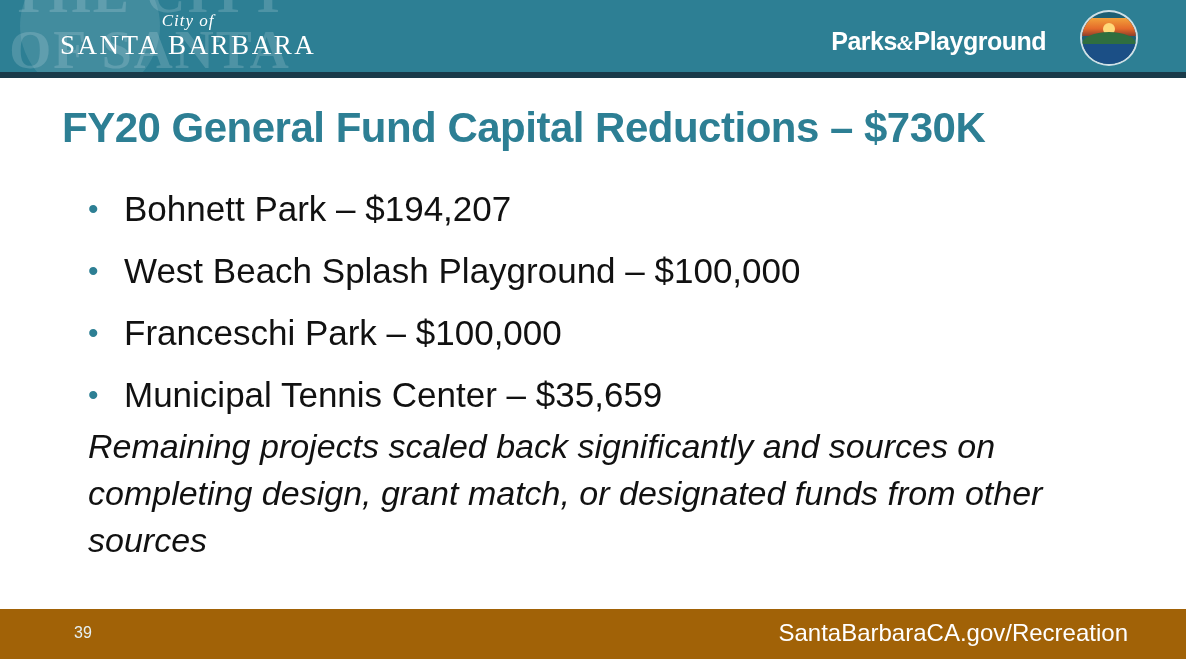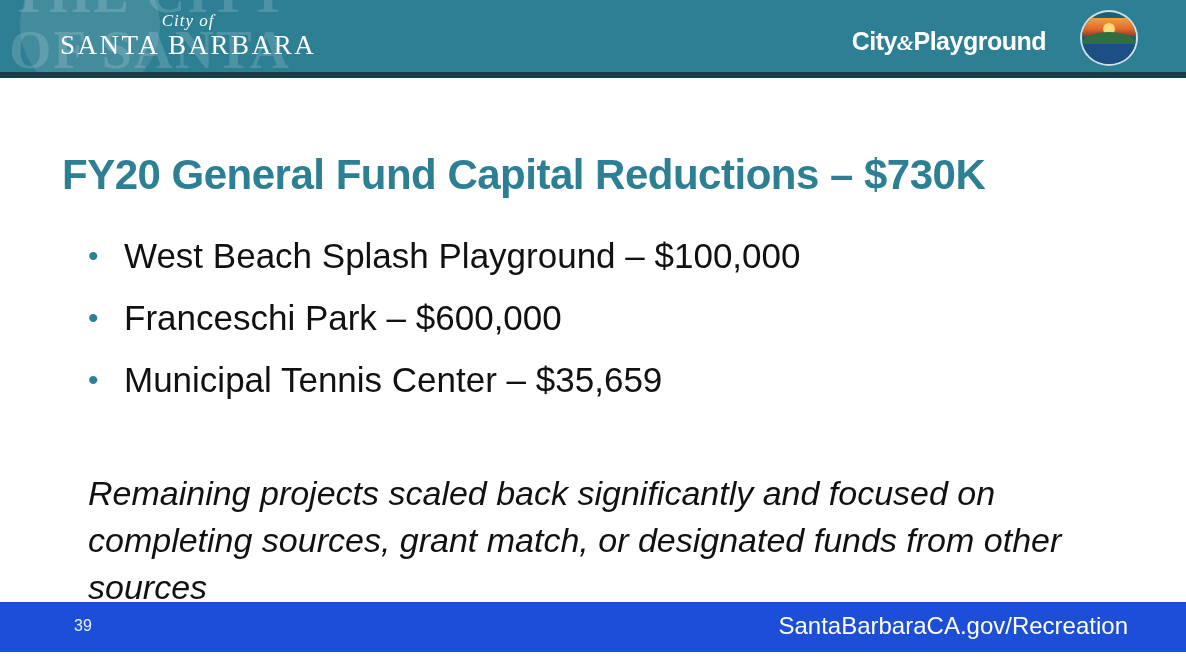--- a/index.html
+++ b/index.html
@@ -146,21 +146,20 @@
   }
 
   
   .content {
     position: absolute;
     top: 78px;
     left: 0;
     width: 1186px;
     height: 540px;
     background: #ffffff;
-    margin-top: 47px;
   }
   .slide-title {
     position: absolute;
     left: 62px;
     top: 26px;
     width: 1070px;
     color: #2d7f94;
     font-size: 42px;
     font-weight: bold;
     letter-spacing: -0.5px;
@@ -200,24 +199,24 @@
     font-size: 34px;
     font-style: italic;
     color: #111111;
     line-height: 47px;
   }
 
   
   .footer {
     position: absolute;
     left: 0;
-    bottom: 16px;
+    bottom: 9px;
     width: 1186px;
     height: 50px;
-    background: #1d4ed8;
+    background: #a16207;
   }
   .footer-number {
     position: absolute;
     left: 74px;
     top: 15px;
     color: #e6f1f4;
     font-size: 16px;
   }
   .footer-url {
     position: absolute;
@@ -235,42 +234,43 @@
 
   <div class="header">
     <div class="header-watermark">THE CITY OF SANTA BARBARA</div>
     <div class="header-seal-bg"></div>
 
     <div class="city-logo">
       <div class="city-of">City of</div>
       <div class="city-name">SANTA BARBARA</div>
     </div>
 
-    <div class="parks-rec"><span>City</span><span class="amp">&amp;</span><span>Playground</span></div>
+    <div class="parks-rec"><span>Parks</span><span class="amp">&amp;</span><span>Playground</span></div>
 
     <div class="dept-seal">
       <div class="sky"></div>
       <div class="sun"></div>
       <div class="hills"></div>
       <div class="water"></div>
     </div>
   </div>
 
   <div class="header-rule"></div>
 
   <div class="content">
     <div class="slide-title">FY20 General Fund Capital Reductions – $730K</div>
 
     <ul class="bullets">
+      <li>Bohnett Park – $194,207</li>
       <li>West Beach Splash Playground – $100,000</li>
-      <li>Franceschi Park – $600,000</li>
+      <li>Franceschi Park – $100,000</li>
       <li>Municipal Tennis Center – $35,659</li>
     </ul>
 
-    <div class="closing">Remaining projects scaled back significantly and focused on completing sources, grant match, or designated funds from other sources</div>
+    <div class="closing">Remaining projects scaled back significantly and sources on completing design, grant match, or designated funds from other sources</div>
   </div>
 
   <div class="footer">
     <div class="footer-number">39</div>
     <div class="footer-url">SantaBarbaraCA.gov/Recreation</div>
   </div>
 
 </div>
 
 </body></html>

